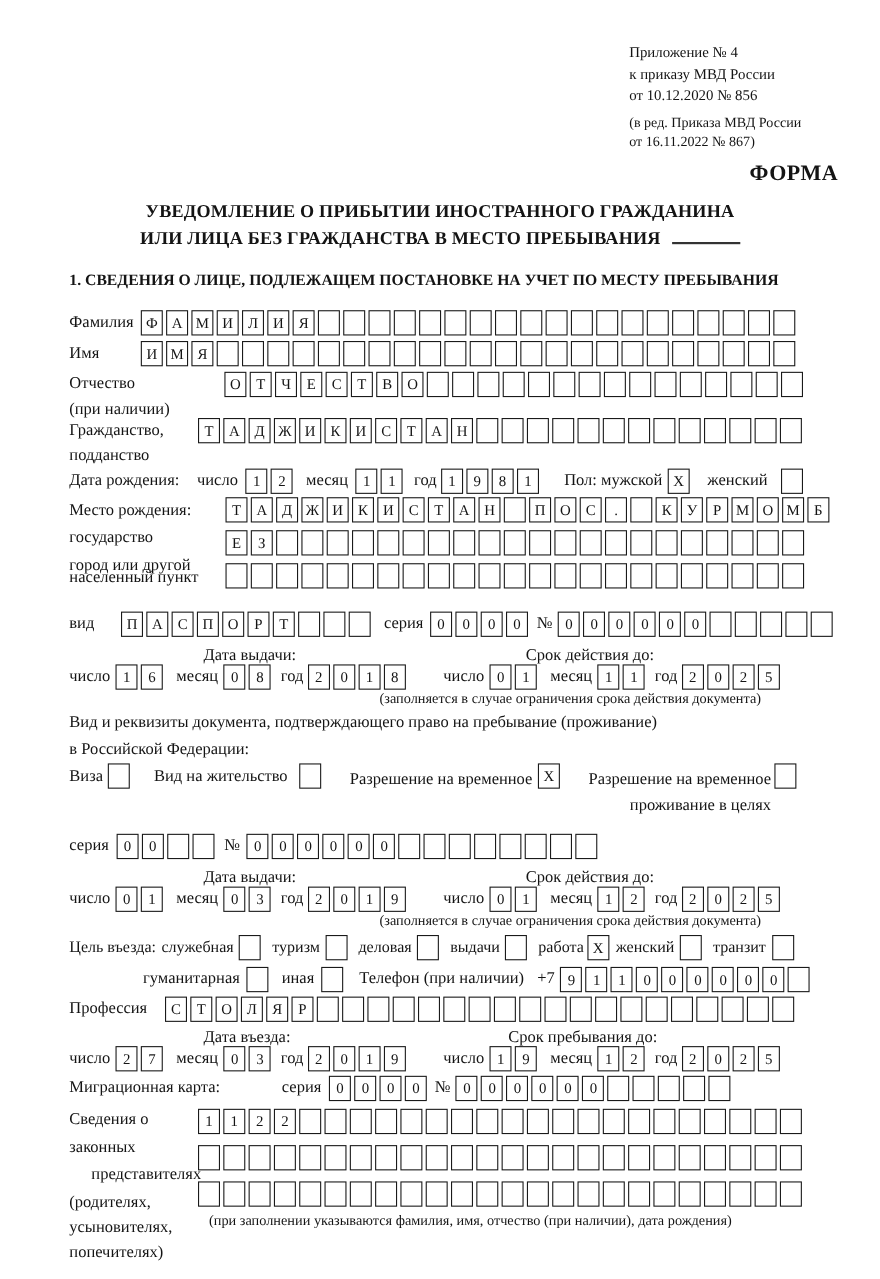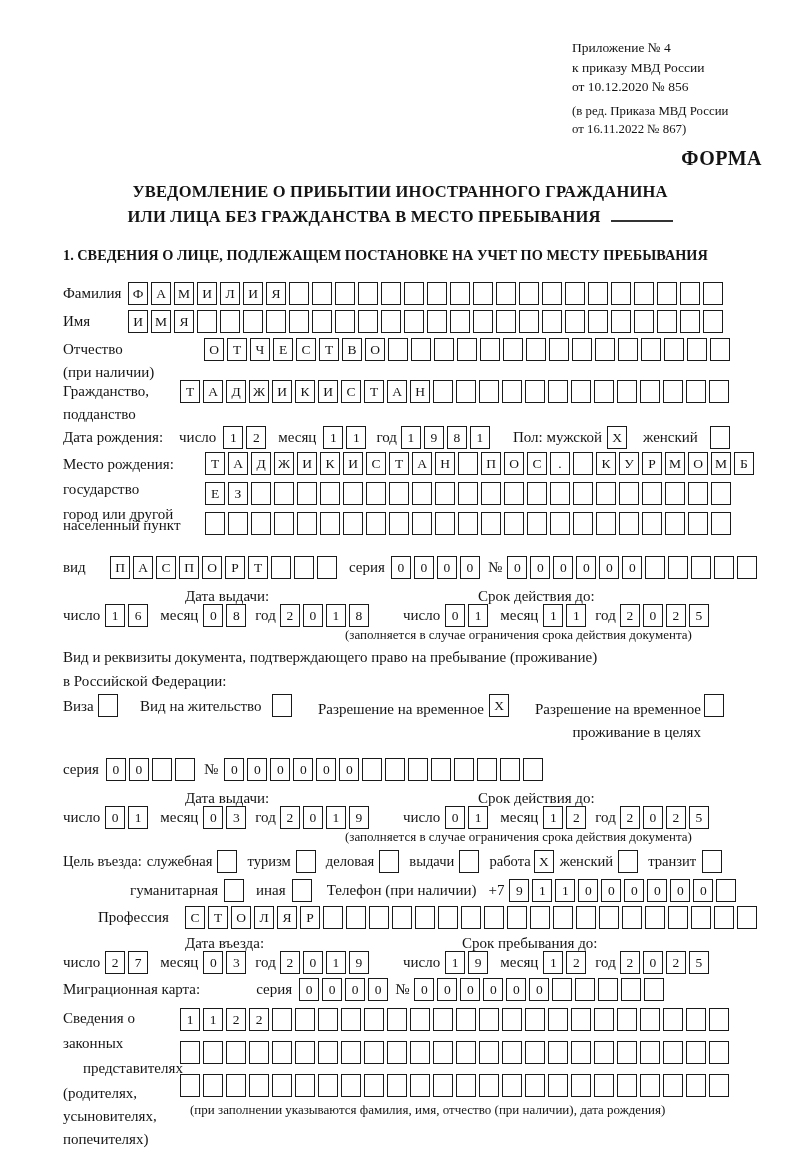--- a/index.html
+++ b/index.html
@@ -511,21 +511,21 @@
         <span class="cell">0</span>
         <span class="cell">0</span>
         <span class="cell">0</span>
         <span class="cell">0</span>
         <span class="cell">0</span>
         <span class="cell"></span>
       </span>
   </div>
 
   <div class="row" style="left:63px;top:906px;">
-    <span style="width:87px;flex:none;margin-left:35px;">Профессия</span>
+    <span style="width:87px;flex:none;">Профессия</span>
     <span class="cells">
         <span class="cell">С</span>
         <span class="cell">Т</span>
         <span class="cell">О</span>
         <span class="cell">Л</span>
         <span class="cell">Я</span>
         <span class="cell">Р</span>
         <span class="cell"></span>
         <span class="cell"></span>
         <span class="cell"></span>

